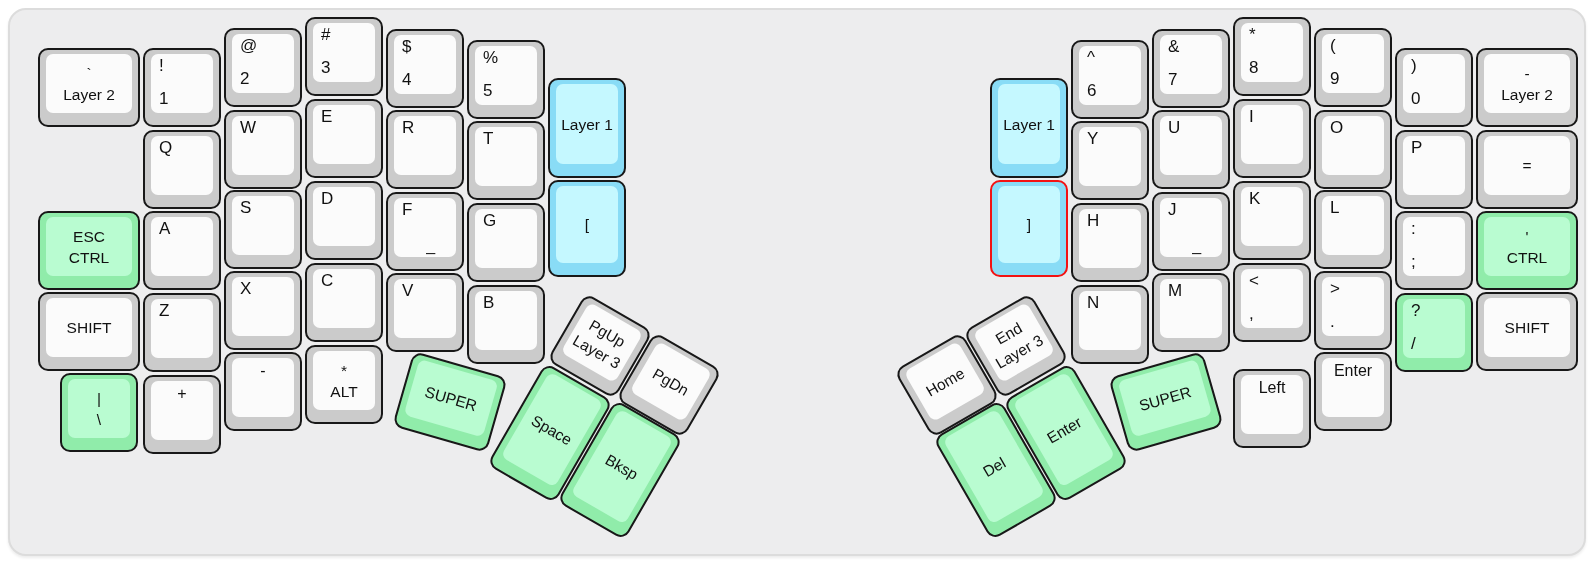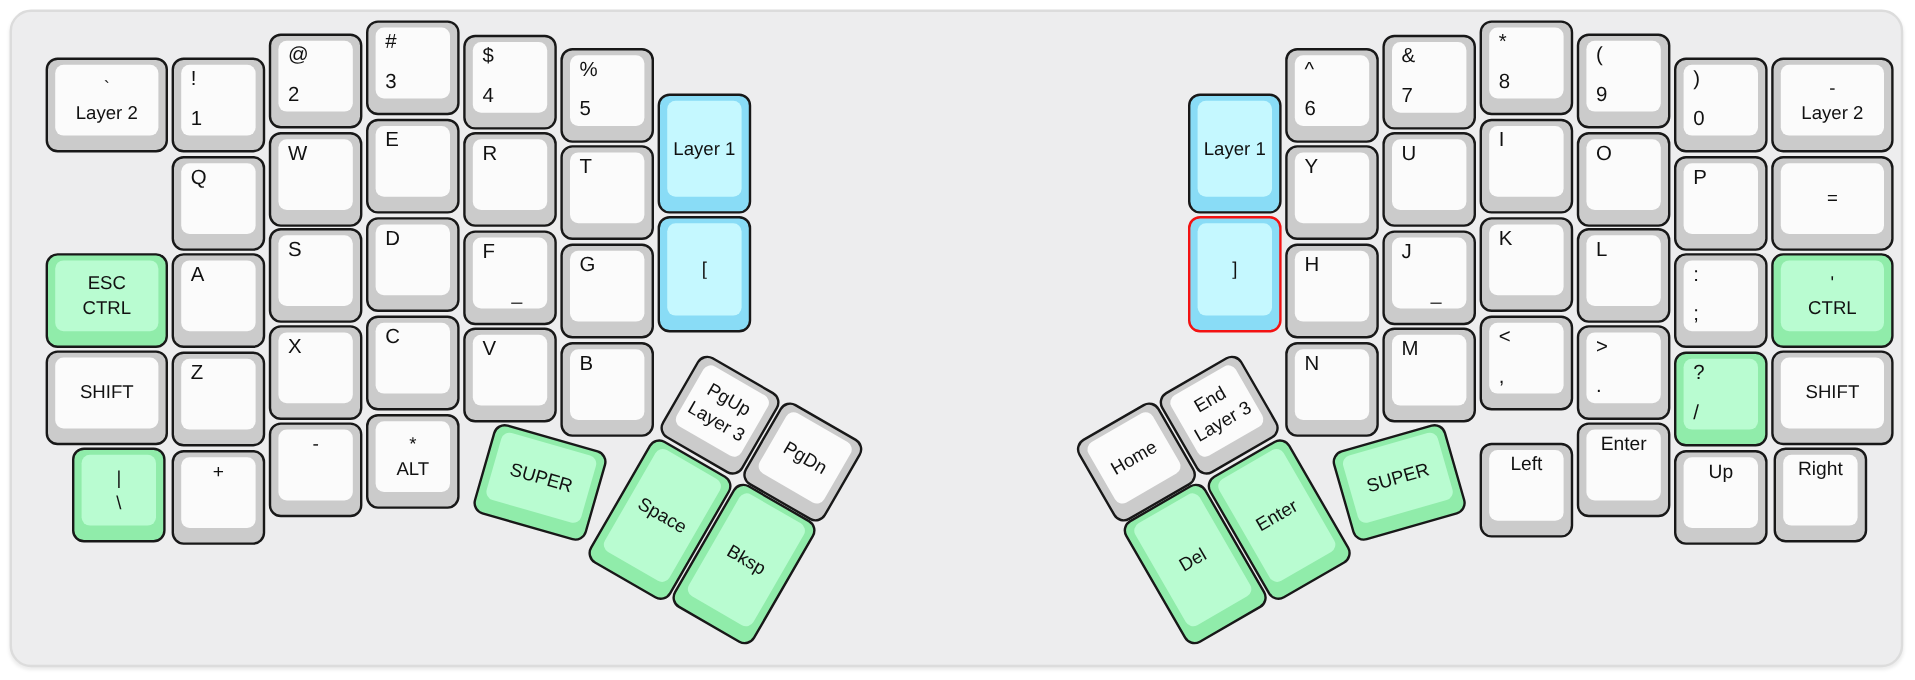--- a/index.html
+++ b/index.html
@@ -378,25 +378,20 @@
         <span class="leg-tl">:</span>
         <span class="leg-tl2">;</span>
       </div>
     </div>
     <div class="key k-green" style="left: 1395px; top: 293px; width: 78px; height: 79px;">
       <div class="cap">
         <span class="leg-tl">?</span>
         <span class="leg-tl2">/</span>
       </div>
     </div>
-    <div class="key k-white" style="left: 1395px; top: 375px; width: 78px; height: 79px;">
-      <div class="cap">
-        <span class="leg-top">Up</span>
-      </div>
-    </div>
     <div class="key k-white" style="left: 1476px; top: 48px; width: 102px; height: 79px;">
       <div class="cap">
         <div class="leg-center">
           <span class="">-</span>
           <span class="">Layer 2</span>
         </div>
       </div>
     </div>
     <div class="key k-white" style="left: 1476px; top: 130px; width: 102px; height: 79px;">
       <div class="cap">
@@ -411,25 +406,20 @@
           <span class="">'</span>
           <span class="">CTRL</span>
         </div>
       </div>
     </div>
     <div class="key k-white" style="left: 1476px; top: 292px; width: 102px; height: 79px;">
       <div class="cap">
         <div class="leg-center">
           <span class="">SHIFT</span>
         </div>
-      </div>
-    </div>
-    <div class="key k-white" style="left: 1478px; top: 373px; width: 78px; height: 79px;">
-      <div class="cap">
-        <span class="leg-top">Right</span>
       </div>
     </div>
     <div class="key k-white" style="left: 908px; top: 346px; width: 78px; height: 78px; transform: rotate(-30deg);">
       <div class="cap">
         <div class="leg-center">
           <span class="">Home</span>
         </div>
       </div>
     </div>
     <div class="key k-white" style="left: 977px; top: 307px; width: 78px; height: 78px; transform: rotate(-30deg);">

